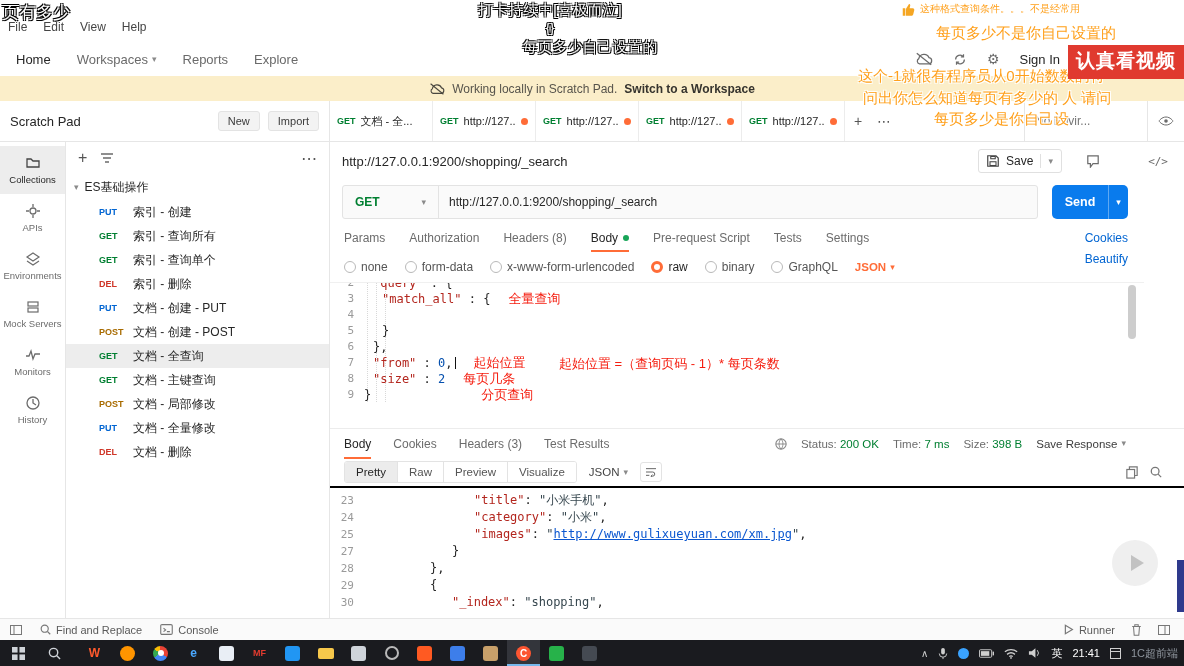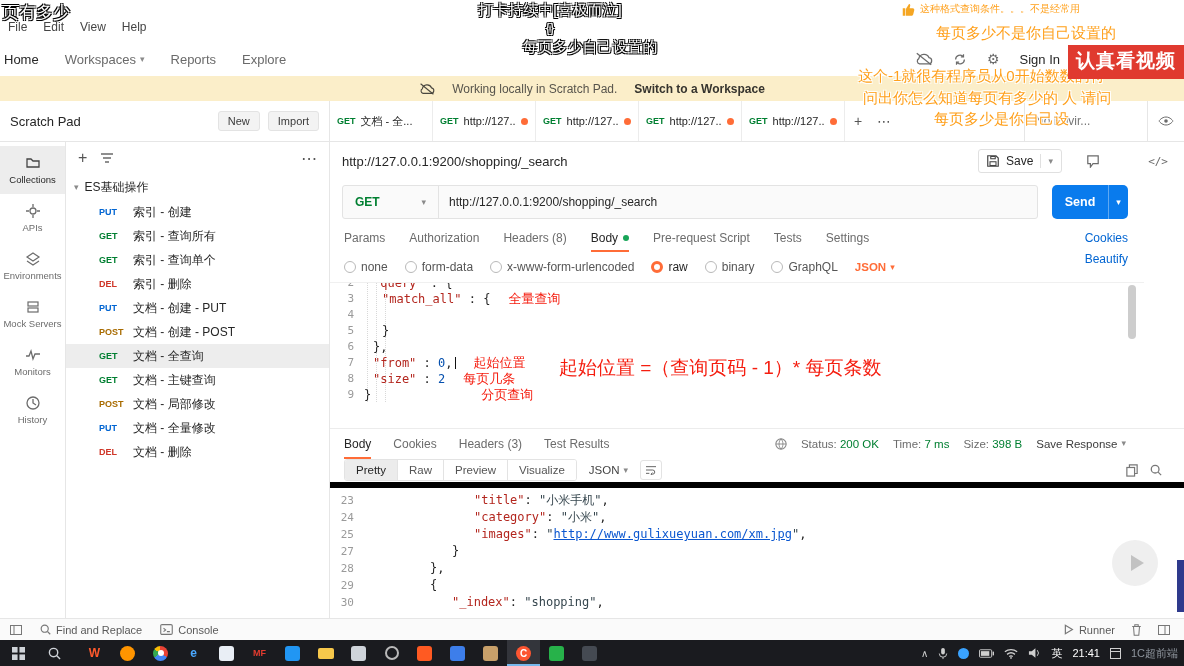--- a/index.html
+++ b/index.html
@@ -5,26 +5,26 @@
 *{margin:0;padding:0;box-sizing:border-box}
 html,body{width:1184px;height:666px}
 body{font-family:"Liberation Sans","DejaVu Sans",sans-serif;background:#fff;overflow:hidden}
 #stage{position:relative;width:1184px;height:666px;background:#fff;overflow:hidden}
 svg{display:block}
 .caret{font-size:9px;color:#8a8a8a;line-height:1}
 
 #menubar{position:absolute;top:20px;left:8px;display:flex;gap:16px;font-size:12px;color:#454545}
 #navbar{position:absolute;top:42px;left:0;right:0;height:34px;display:flex;align-items:center;color:#6a6a6a;font-size:13px}
 .nav-item{margin-left:26px;display:flex;align-items:center;gap:4px;cursor:default}
-.nav-item.first{margin-left:4px;color:#262626}
+.nav-item.first{margin-left:16px;color:#262626}
 #nav-right{position:absolute;right:124px;display:flex;align-items:center;gap:20px}
 #signin{color:#262626}
 #gear{font-size:14px;color:#6b6b6b}
 
-#banner{position:absolute;top:76px;left:0;right:0;height:25px;background:#fbeec9;display:flex;align-items:center;justify-content:center;gap:17px;font-size:12px;color:#57544c}
+#banner{position:absolute;top:76px;left:0;right:0;height:25px;background:#fbeec9;display:flex;align-items:center;justify-content:center;gap:7px;font-size:12px;color:#57544c}
 #banner b{color:#36342e}
 
 #tabbar{position:absolute;top:101px;left:0;right:0;height:41px;border-bottom:1px solid #e6e6e6;display:flex;align-items:stretch;background:#fff}
 #sp-head{width:330px;border-right:1px solid #e6e6e6;display:flex;align-items:center;padding:0 10px;gap:8px}
 #sp-title{font-size:13px;color:#262626;flex:1}
 .sp-btn{font-size:11px;color:#3b3b3b;background:#f3f3f3;border:1px solid #e3e3e3;border-radius:3px;padding:3px 9px}
 #tabs-strip{display:flex}
 .tab{width:103px;min-width:103px;border-right:1px solid #ececec;display:flex;align-items:center;gap:5px;padding:0 7px;font-size:11px;background:#fff}
 .tab-m{font-size:9px;font-weight:bold}
 .tab-l{color:#262626;white-space:nowrap;overflow:hidden;flex:1}
@@ -79,32 +79,32 @@
 #editor{position:absolute;top:140px;left:0;right:40px;height:146px;border-top:1px solid #f0f0f0;font-family:"DejaVu Sans Mono",monospace;font-size:12px;overflow:hidden}
 .clip8{height:8px;overflow:hidden}
 .clip8 .ed-line{margin-top:-8px}
 .ed-line{height:16px;line-height:16px;display:flex;white-space:pre}
 .ed-num{width:34px;min-width:34px;text-align:right;padding-right:10px;color:#9a9a9a;font-size:11px}
 .ed-code{position:relative;color:#262626}
 .tok-key{color:#b3261e}
 .tok-num{color:#0550ae}
 .ed-note{font-family:"Liberation Sans",sans-serif;color:#f51d0f;font-size:13px;margin-left:18px;font-weight:normal}
 .caret2{display:inline-block;width:1px;height:12px;background:#111;vertical-align:-2px;margin-left:2px}
-#formula-note{position:absolute;left:229px;top:72px;color:#f51d0f;font-size:19px;font-family:"Liberation Sans",sans-serif;white-space:nowrap}
+#formula-note{position:absolute;left:229px;top:72px;color:#f51d0f;font-size:13px;font-family:"Liberation Sans",sans-serif;white-space:nowrap}
 .ed-guide{position:absolute;top:0;bottom:26px;width:0;border-left:1px dotted #d8d8d8}
 #ed-scroll{position:absolute;right:8px;top:2px;width:8px;height:54px;background:#cdcdcd;border-radius:4px}
 
 #resp-tabs{position:absolute;top:286px;left:0;right:0;height:30px;border-top:1px solid #ececec;display:flex;align-items:center;gap:22px;padding:0 14px;font-size:12px;color:#6c6c6c}
 .resp-tab{position:relative}
 .resp-tab.active{color:#262626}
 .resp-tab.active:after{content:"";position:absolute;left:0;right:0;bottom:-8px;height:2px;background:#ff6c37}
 #resp-meta{margin-left:auto;display:flex;align-items:center;gap:14px;margin-right:44px;font-size:11.5px;color:#6c6c6c;white-space:nowrap}
 #resp-meta .v{color:#007f31}
 #save-resp{display:flex;align-items:center;gap:4px;color:#3c3c3c}
-#resp-toolbar{position:absolute;top:316px;left:0;right:0;height:30px;display:flex;align-items:center;padding:0 14px;border-bottom:6px solid #000000}
+#resp-toolbar{position:absolute;top:316px;left:0;right:0;height:30px;display:flex;align-items:center;padding:0 14px;border-bottom:2px solid #000000}
 #view-group{display:flex;border:1px solid #e3e3e3;border-radius:3px;overflow:hidden}
 .vw{padding:4px 11px;font-size:11.5px;color:#555;border-right:1px solid #e3e3e3;background:#fff}
 .vw.last{border-right:none}
 .vw.active{background:#ececec;color:#262626}
 #fmt-sel{display:flex;align-items:center;gap:4px;margin-left:12px;font-size:11.5px;color:#444}
 #wrap-btn{margin-left:12px;width:22px;height:20px;border:1px solid #e3e3e3;border-radius:3px;display:flex;align-items:center;justify-content:center}
 #copy-btn{position:absolute;right:46px}
 #search-btn{position:absolute;right:22px}
 #resp-body{position:absolute;top:350px;left:0;right:40px;bottom:0;overflow:hidden;font-family:"DejaVu Sans Mono",monospace;font-size:12px}
 .rs-line{height:17px;line-height:17px;display:flex;white-space:pre}

